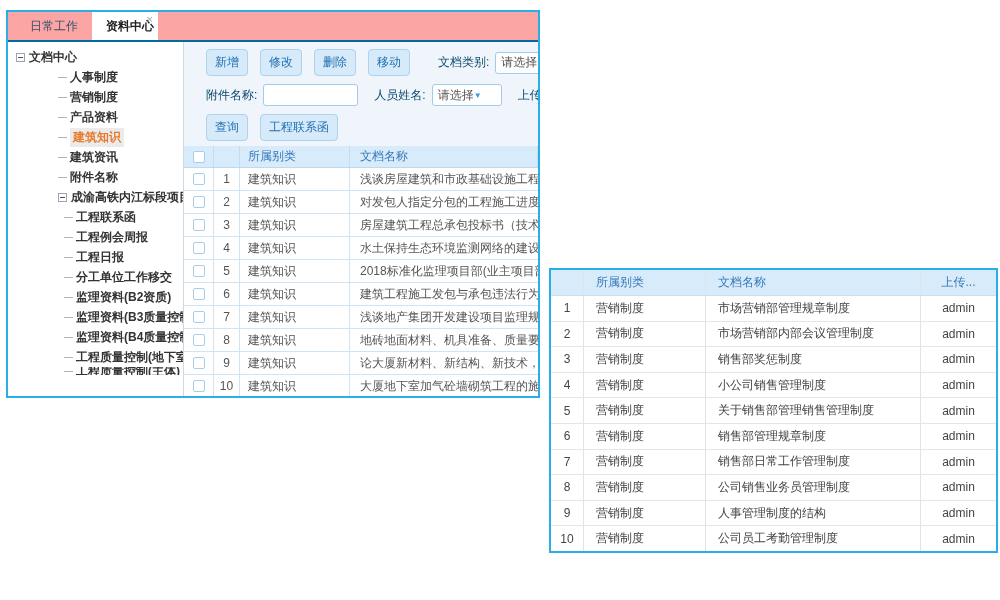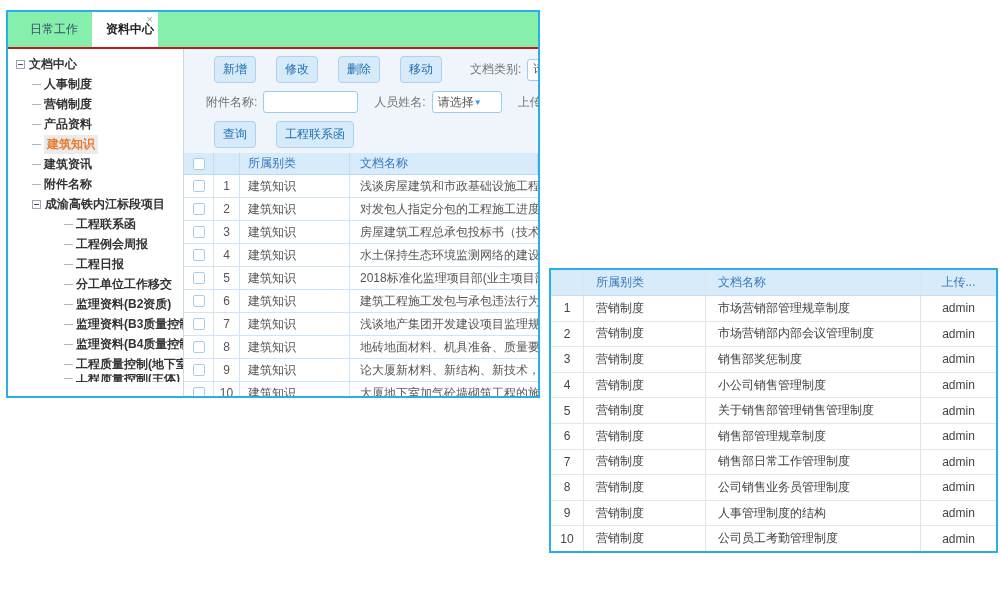--- a/index.html
+++ b/index.html
@@ -4,45 +4,45 @@
 <style>
   * { box-sizing: border-box; margin: 0; padding: 0; }
   html,body { width:1000px; height:600px; background:#fff; font-family:"Liberation Sans", sans-serif; }
   #stage { position:relative; width:1000px; height:600px; background:#fff; overflow:hidden; }
 
   .win { position:absolute; background:#fff; border:2px solid #2aaee8; overflow:hidden; }
   #main-win { left:6px; top:10px; width:534px; height:388px; }
   #side-win { left:549px; top:268px; width:449px; height:285px; }
 
   
-  .tabbar { height:37px; background:#86efac; border-bottom:2px solid #b91c1c; display:flex; align-items:stretch; padding-left:8px; }
+  .tabbar { height:30px; background:#fca5a5; border-bottom:2px solid #0369a1; display:flex; align-items:stretch; padding-left:8px; }
   .tab { padding:0 14px; display:flex; align-items:center; font-size:12px; color:#35506b; cursor:pointer; white-space:nowrap; }
   .tab.active { background:#fff; color:#222; font-weight:bold; position:relative; padding-right:4px; }
   .tab-close { position:absolute; top:1px; right:5px; font-size:11px; color:#93a7b8; font-weight:normal; }
 
   .winbody { display:flex; height:356px; }
 
   
   .sidebar { width:176px; flex:none; border-right:1px solid #cdd9e4; padding-top:5px; overflow:hidden; background:#fff; }
   .titem { height:20px; display:flex; align-items:center; font-size:12px; font-weight:bold; color:#333; white-space:nowrap; cursor:pointer; }
   .lvl0 { padding-left:8px; }
-  .lvl1 { padding-left:24px; }
+  .lvl1 { padding-left:4px;margin-left:46px; }
   .lvl2 { padding-left:56px; }
   .expander { flex:none; width:9px; height:9px; border:1px solid #98a6b2; background:#fff; position:relative; margin-right:4px; }
   .expander::after { content:""; position:absolute; left:1px; right:1px; top:3px; border-top:1px solid #546; }
   .dash { flex:none; width:9px; height:1px; background:#aab6c0; margin-right:3px; }
   .titem.sel .tlabel { color:#e87a2e; background:#ebebeb; padding:1px 3px; }
   .titem.partial { height:8px; overflow:hidden; }
 
   
   .content { flex:1; display:flex; flex-direction:column; overflow:hidden; }
   .filters { background:#eff5fb; padding:7px 0 0 22px; height:104px; flex:none; overflow:hidden; }
   .frow { display:flex; align-items:center; margin-bottom:8px; white-space:nowrap; }
-  .btn { background:#d7eafa; border:1px solid #abd2ee; color:#1e6fb2; font-size:12px; padding:4px 8px; border-radius:4px; margin-right:12px; cursor:pointer; white-space:nowrap;margin-left:8px; }
-  .flabel { font-size:12px; color:#737373; margin:0 6px 0 16px; }
+  .btn { background:#d7eafa; border:1px solid #abd2ee; color:#1e6fb2; font-size:12px; padding:4px 8px; border-radius:4px; margin-right:12px; cursor:pointer; white-space:nowrap; }
+  .flabel { font-size:12px; color:#0c4a6e; margin:0 6px 0 16px; }
   .flabel.first { margin-left:0; }
   .dropdown { width:70px; height:22px; background:#fff; border:1px solid #9ccdec; border-radius:3px; display:flex; align-items:center; padding:0 5px; font-size:12px; color:#555; cursor:pointer; flex:none; }
   .caret { font-size:8px; color:#2f9fe0; }
   .tinput { width:95px; height:22px; border:1px solid #9ccdec; border-radius:3px; font-size:12px; padding:0 4px; flex:none; }
 
   
   .mtable { flex:1; display:flex; flex-direction:column; font-size:12px; overflow:hidden; }
   .mrowline { display:flex; height:23px; flex:none; align-items:stretch; border-bottom:1px solid #cfe4f6; background:#fff; color:#555; }
   .mhead { background:#d7ebfb; color:#3679b8; height:22px; border-bottom:1px solid #bcd9ef; }
   .cell { display:flex; align-items:center; border-right:1px solid #cfe4f6; overflow:hidden; white-space:nowrap; }

